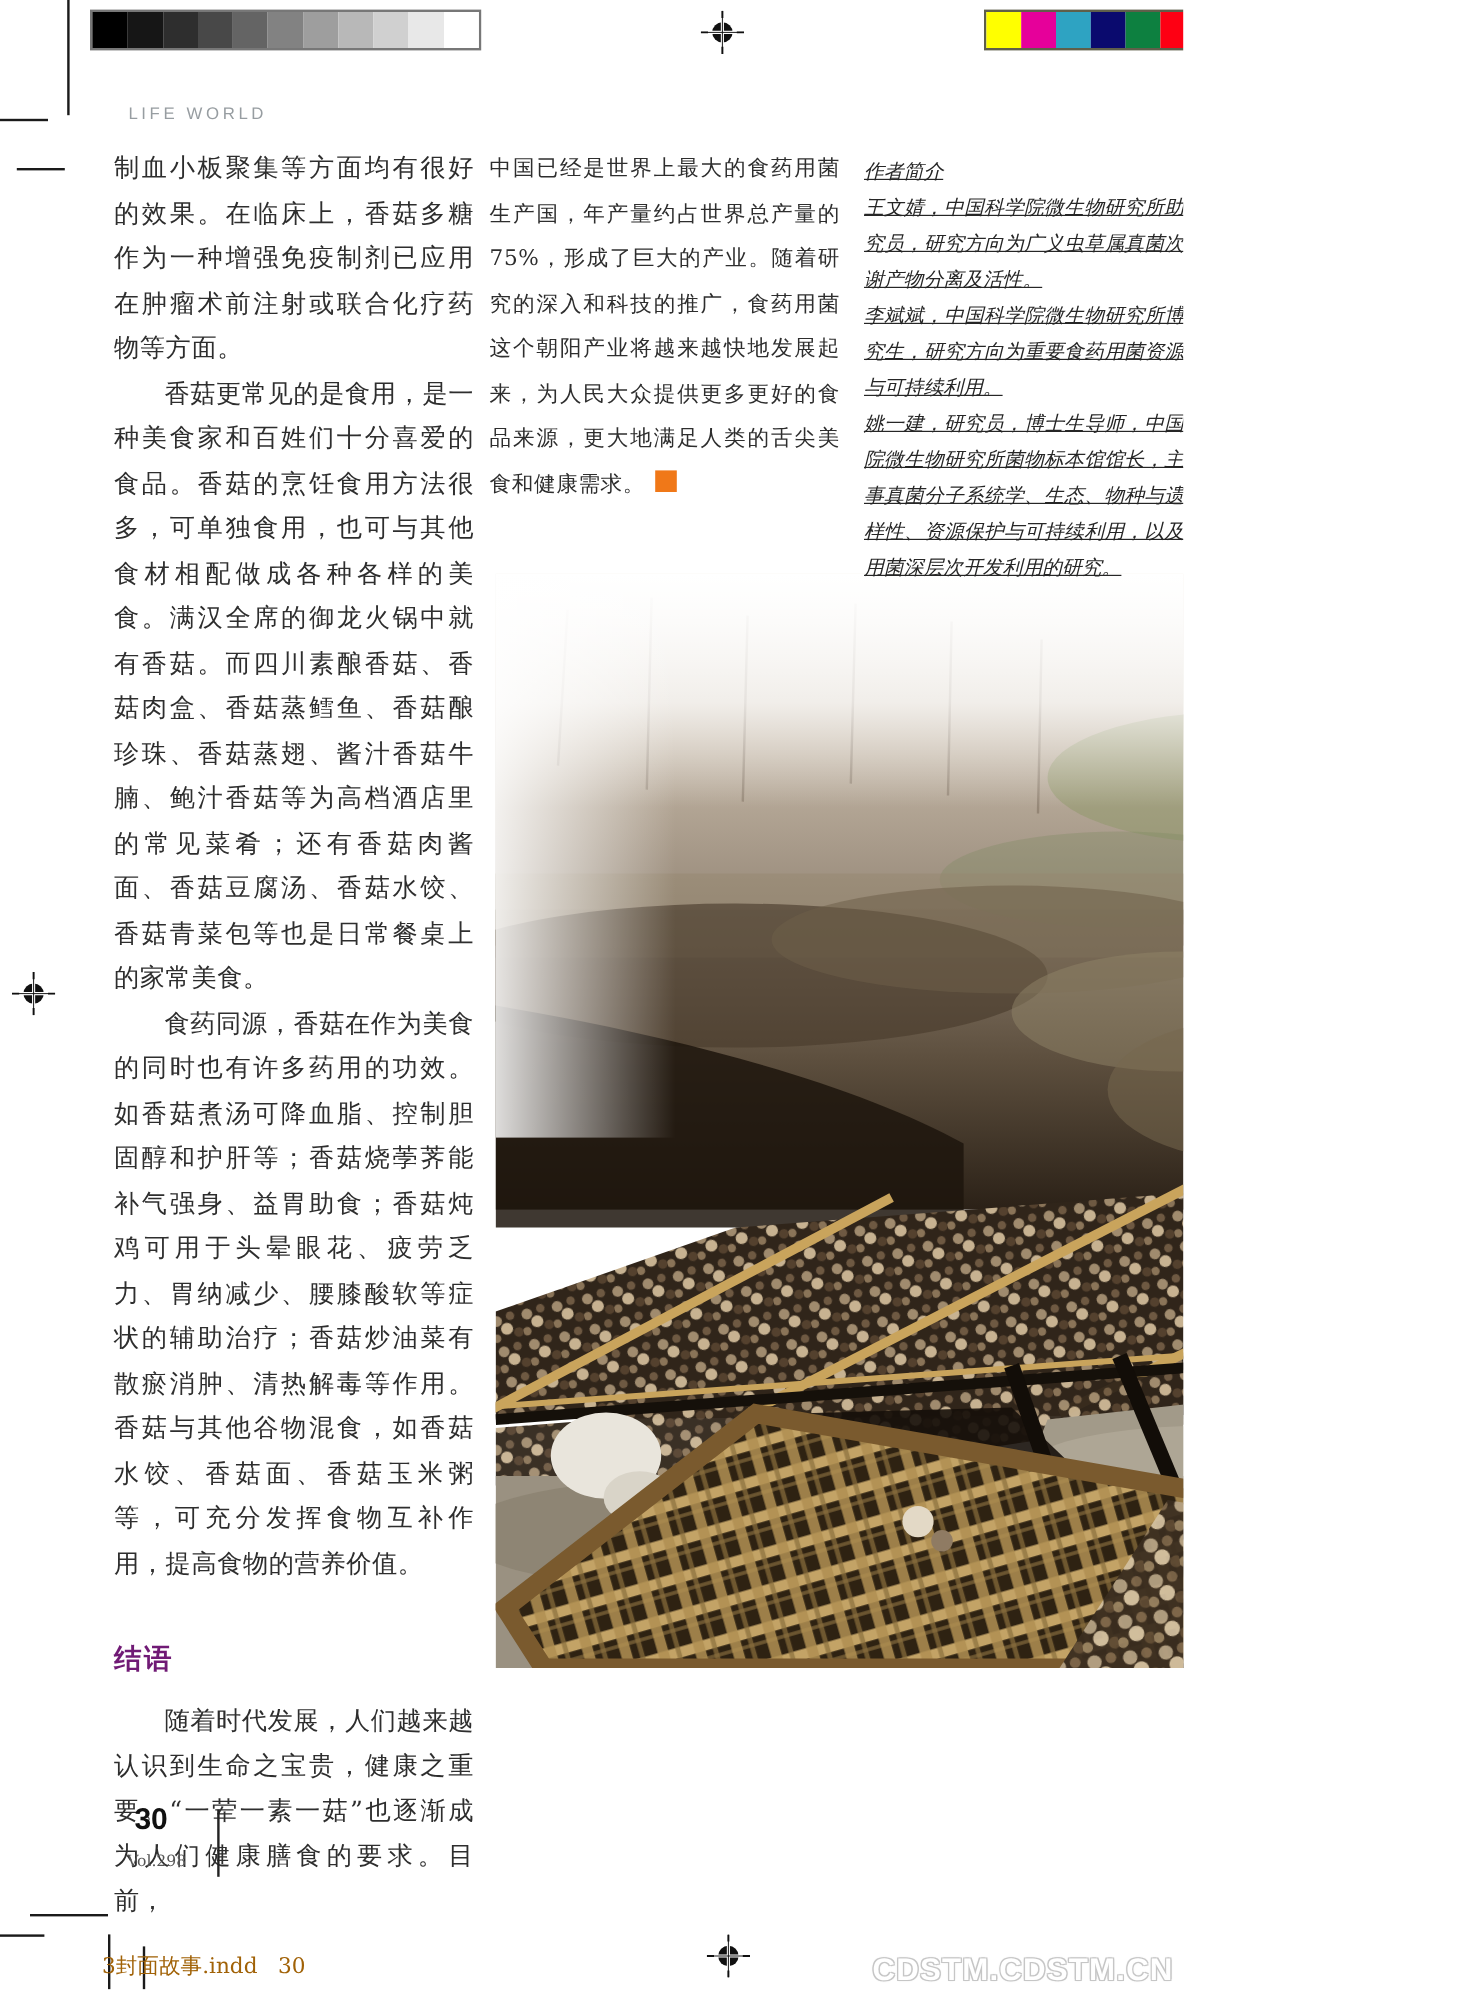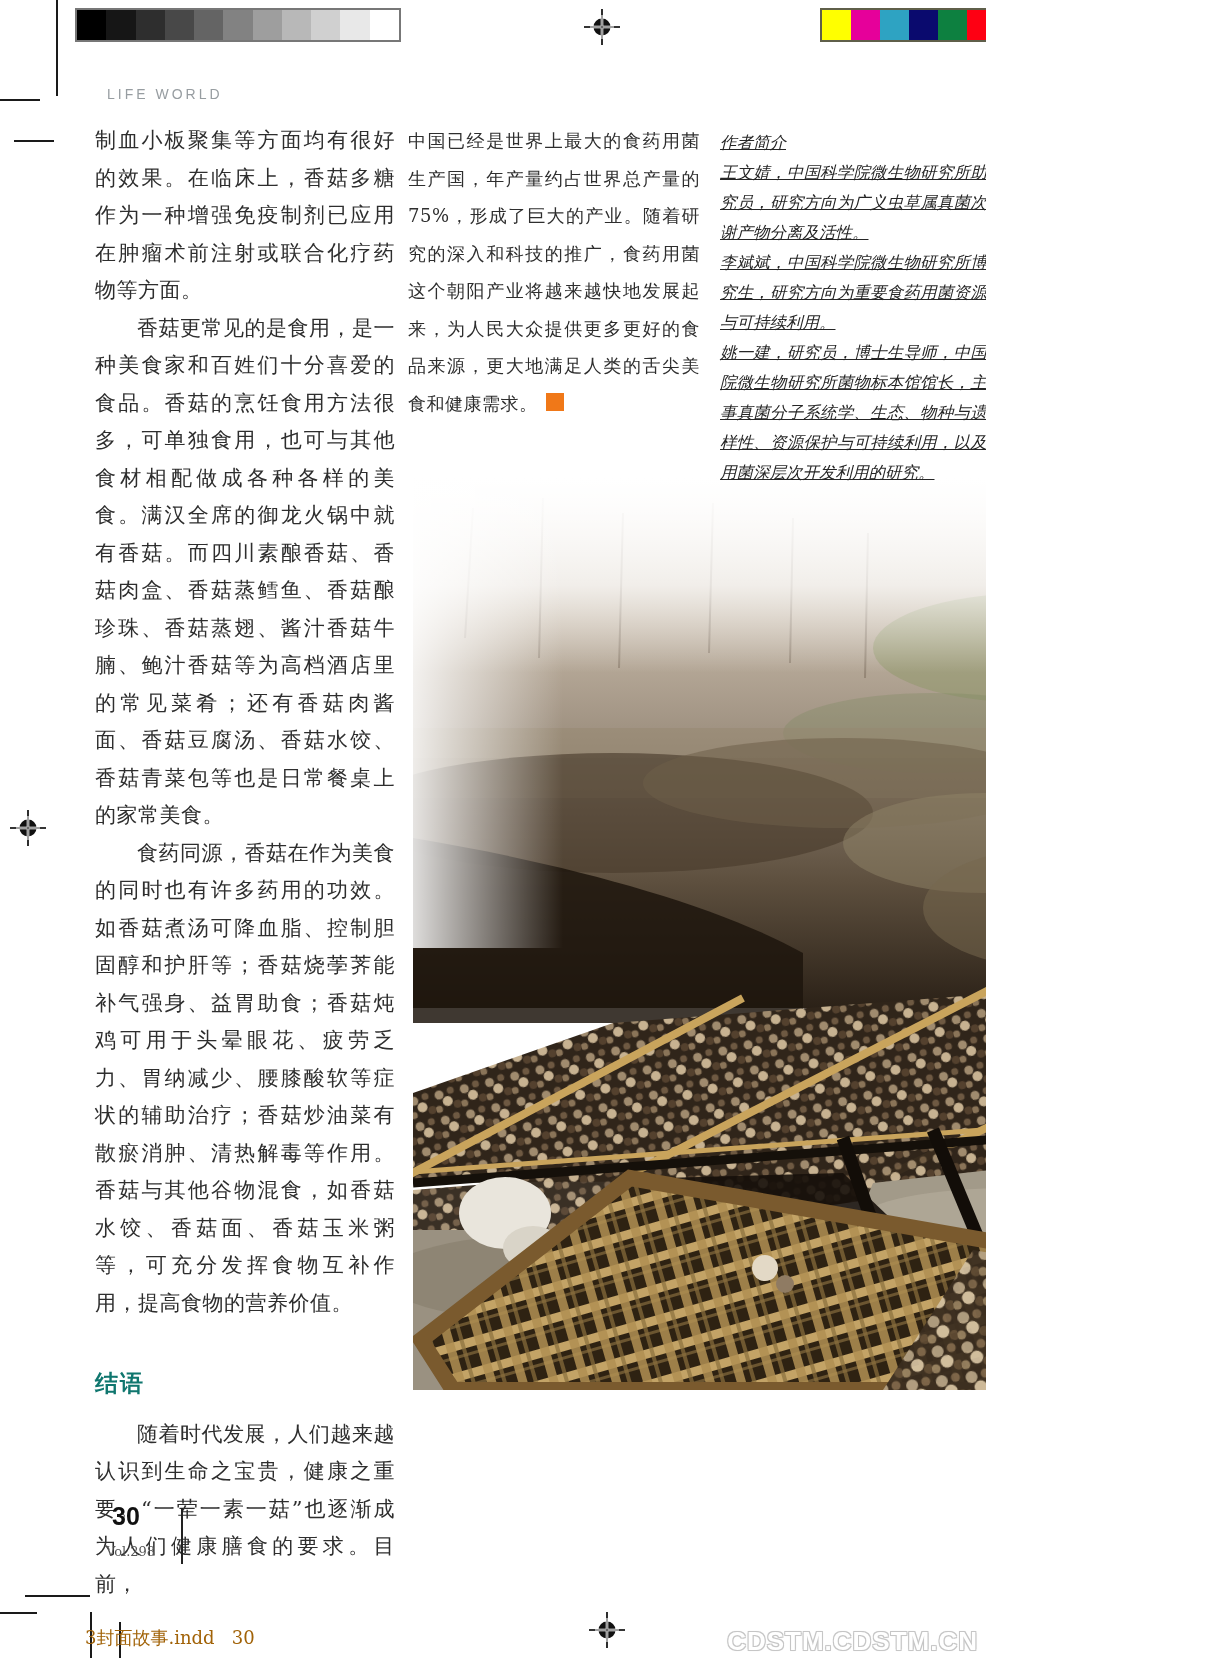--- a/index.html
+++ b/index.html
@@ -14,21 +14,21 @@
   .reg{position:absolute;width:36px;height:36px;}
   
   .mag-label{position:absolute;left:107px;top:86px;font-family:"Liberation Sans",sans-serif;
              font-size:14px;letter-spacing:3px;color:#979da1;}
   
   .col{position:absolute;text-align:justify;}
   .col p{margin:0;}
   .col-1{left:95px;top:122px;width:300px;font-size:21px;line-height:37.5px;letter-spacing:.5px;}
   .col-2{left:408px;top:122px;width:292px;font-size:18px;line-height:37.5px;letter-spacing:.5px;}
   .indent{text-indent:2em;}
-  .section-heading{color:#0f766e;font-size:23px;margin:42px 0 14px 0;letter-spacing:2px;}
+  .section-heading{color:#701a75;font-size:23px;margin:42px 0 14px 0;letter-spacing:2px;}
   .end-mark{display:inline-block;width:18px;height:18px;background:#f07818;
             vertical-align:-1px;margin-left:8px;}
   
   .col-bio{left:720px;top:128px;width:300px;font-size:16.5px;line-height:30px;
            font-style:italic;color:#262626;z-index:3;text-decoration:underline;}
   .bio-heading{margin:0 0 4px 0;font-weight:normal;font-size:16.5px;}
   .editor-credit{text-align:right;margin-top:22px;padding-right:6px;}
   
   .photo{position:absolute;left:413px;top:478px;width:759px;height:912px;z-index:1;}
   

